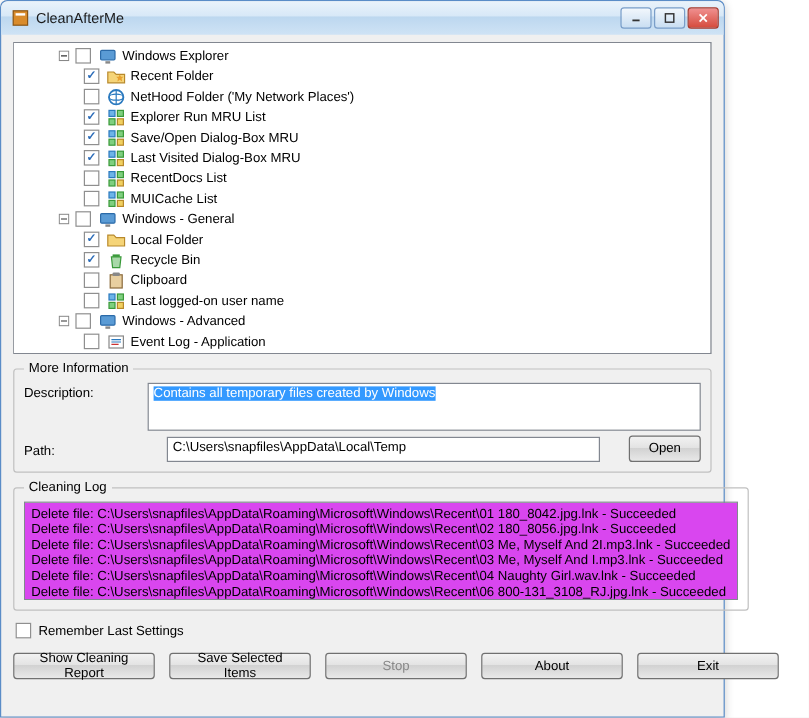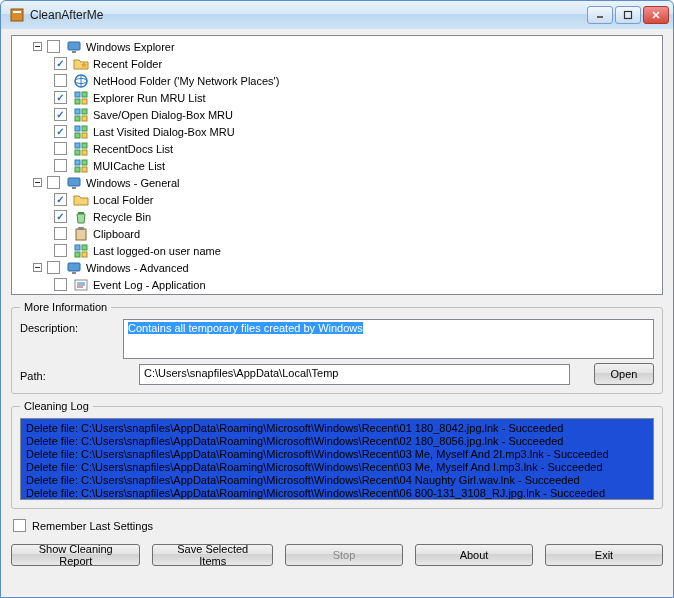--- a/index.html
+++ b/index.html
@@ -1,45 +1,45 @@
 <!DOCTYPE html>
 <html><head>
 <meta charset="utf-8">
 <style>
 * { box-sizing: border-box; font-family: 'Segoe UI', Tahoma, sans-serif; font-size: 11px; }
 body { margin: 0; padding: 0; background: #fff; width: 674px; height: 598px; overflow: hidden; }
-.window { width: 674px; height: 598px; border: 1px solid #5a8cc7; border-radius: 6px 6px 0 0; background: #f0f0f0; box-shadow: 0 2px 8px rgba(0,0,0,0.2); position: relative; }
+.window { width: 604px; height: 598px; border: 1px solid #5a8cc7; border-radius: 6px 6px 0 0; background: #f0f0f0; box-shadow: 0 2px 8px rgba(0,0,0,0.2); position: relative; }
 .titlebar { height: 28px; background: linear-gradient(to bottom, #eaf3fb 0%, #d7e8f7 45%, #bcd7ef 46%, #cfe3f5 100%); border-radius: 6px 6px 0 0; display: flex; align-items: center; padding: 0 4px 0 8px; }
 .titlebar .appicon { width: 16px; height: 16px; margin-right: 5px; }
 .titlebar .title { color: #1a1a1a; font-size: 12px; flex: 1; }
 .winbtns { display: flex; gap: 2px; }
 .winbtn { width: 26px; height: 18px; border: 1px solid #7a9ec9; border-radius: 3px; background: linear-gradient(to bottom,#f2f7fc,#c9def2); display: flex; align-items: center; justify-content: center; cursor: pointer; }
 .winbtn.close { background: linear-gradient(to bottom,#f09090,#d54b3d); border-color:#a83a2c; color:#fff;}
 .winbtn svg { width: 10px; height: 10px; }
 .content { padding: 6px 10px 8px 10px; height: calc(100% - 28px); display: flex; flex-direction: column; gap: 6px; }
-.tree-panel { border: 1px solid #828790; background: #fff; height: 260px; overflow-y: scroll; padding: 2px 0; }
+.tree-panel { border: 1px solid #828790; background: #fff; height: 260px; overflow-y: scroll; padding: 2px 16px; }
 .tree-row { display: flex; align-items: center; height: 17px; padding-left: 4px; gap: 2px; }
 .tree-row.level1 { padding-left: 20px; }
 .tree-row.level2 { padding-left: 40px; }
 .expander { width: 11px; height: 11px; display: inline-flex; align-items: center; justify-content: center; cursor: pointer; color:#666; }
 .expander svg { width:9px; height:9px; }
 .chk { width: 13px; height: 13px; border: 1px solid #8f8f8f; background: #fff; display: inline-flex; align-items: center; justify-content: center; cursor: pointer; margin: 0 2px;}
 .chk.checked::after { content: '✓'; color: #2a6bb8; font-weight: bold; font-size: 10px; line-height: 1; }
 .node-icon { width: 16px; height: 16px; display:inline-flex; align-items:center; justify-content:center; margin: 0 2px;}
 .node-label { white-space: nowrap; }
 fieldset { border: 1px solid #c0c0c0; border-radius: 3px; margin: 0; padding: 6px 8px 8px 8px; }
 legend { padding: 0 4px; color: #000; }
 .info-row { display: flex; align-items: flex-start; margin-bottom: 4px; gap: 8px;}
 .info-label { width: 95px; padding-top: 3px; }
 .desc-box { flex: 1; height: 40px; border: 1px solid #828790; background: #fff; padding: 2px 4px; }
 .desc-text { background: #3399ff; color: #fff; display: inline; margin-top: 35px; }
 .path-input { flex: 1; height: 21px; border: 1px solid #828790; background: #fff; padding: 2px 4px; }
 .btn { height: 22px; min-width: 60px; border: 1px solid #707070; border-radius: 3px; background: linear-gradient(to bottom,#f2f2f2,#e3e3e3 45%,#d1d1d1 46%,#e8e8e8); cursor: pointer; padding: 0 10px; display: inline-flex; align-items:center; justify-content:center;}
 .btn:disabled { color: #888; }
-.log-box { border: 1px solid #828790; background: #1d4ed8; height: 82px; overflow-y: scroll; padding: 3px 5px; font-size: 11px; line-height: 13px; white-space: nowrap; }
+.log-box { border: 1px solid #828790; background: #d946ef; height: 82px; overflow-y: scroll; padding: 3px 5px; font-size: 11px; line-height: 13px; white-space: nowrap; }
 .watermark { position: absolute; right: 20px; bottom: 62px; color: #d0d0d0; font-size: 22px; font-weight: bold; font-style: italic; letter-spacing: 1px; pointer-events: none; }
 .bottom-check-row { display:flex; align-items:center; gap:4px; margin: 4px 0; }
 .btn-bar { display: flex; gap: 12px; padding-top: 2px;}
 .btn-bar .btn { min-width: 118px; }
 </style>
 </head>
 <body>
 
 <div class="window">
   <div class="titlebar">

